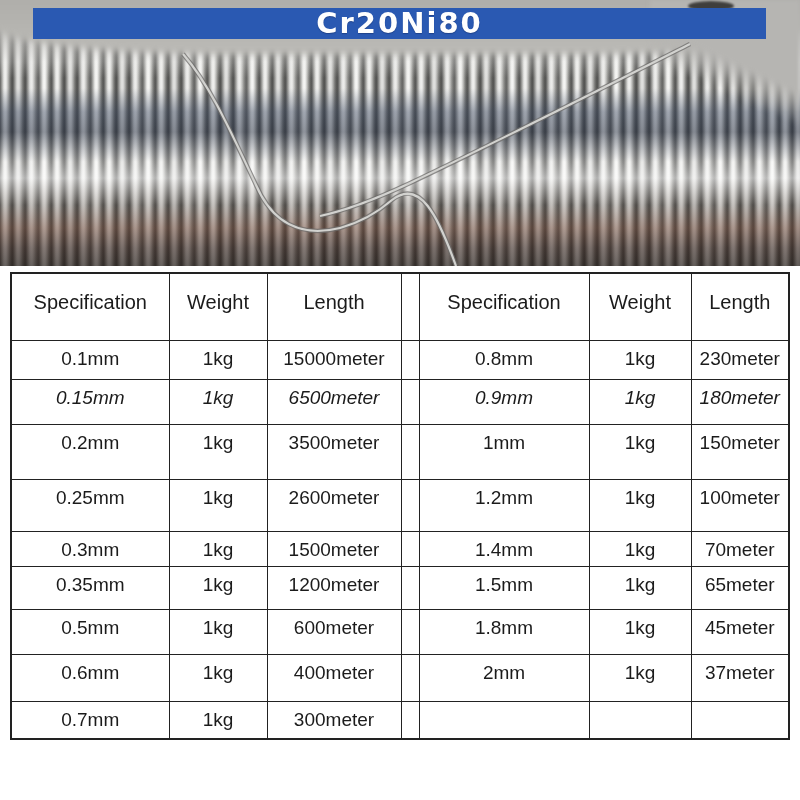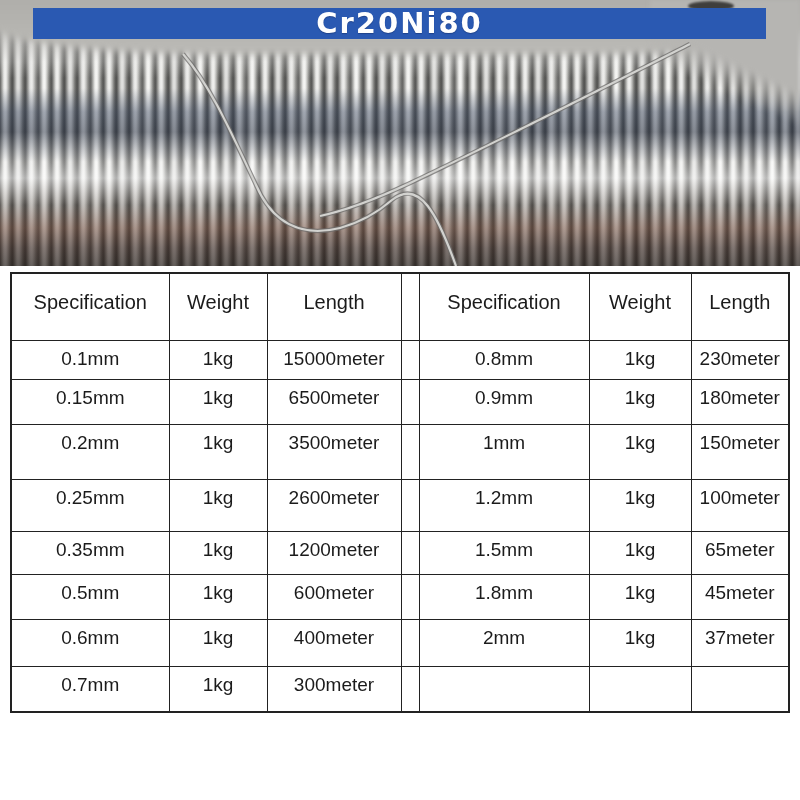--- a/index.html
+++ b/index.html
@@ -171,21 +171,21 @@
     <tbody id="table-body">
         <tr style="height: 39px; margin-top: 14px;">
           <td>0.1mm</td>
           <td>1kg</td>
           <td>15000meter</td>
           <td></td>
           <td>0.8mm</td>
           <td>1kg</td>
           <td>230meter</td>
         </tr>
-        <tr style="height: 45px;">
+        <tr style="height: 45px; font-style: italic;">
           <td>0.15mm</td>
           <td>1kg</td>
           <td>6500meter</td>
           <td></td>
           <td>0.9mm</td>
           <td>1kg</td>
           <td>180meter</td>
         </tr>
         <tr style="height: 55px;">
           <td>0.2mm</td>
@@ -198,20 +198,29 @@
         </tr>
         <tr style="height: 52px; margin-top: 32px;">
           <td>0.25mm</td>
           <td>1kg</td>
           <td>2600meter</td>
           <td></td>
           <td>1.2mm</td>
           <td>1kg</td>
           <td>100meter</td>
         </tr>
+        <tr style="height: 35px;">
+          <td>0.3mm</td>
+          <td>1kg</td>
+          <td>1500meter</td>
+          <td></td>
+          <td>1.4mm</td>
+          <td>1kg</td>
+          <td>70meter</td>
+        </tr>
         <tr style="height: 43px;">
           <td>0.35mm</td>
           <td>1kg</td>
           <td>1200meter</td>
           <td></td>
           <td>1.5mm</td>
           <td>1kg</td>
           <td>65meter</td>
         </tr>
         <tr style="height: 45px;">
@@ -225,21 +234,21 @@
         </tr>
         <tr style="height: 47px; margin-top: 32px;">
           <td>0.6mm</td>
           <td>1kg</td>
           <td>400meter</td>
           <td></td>
           <td>2mm</td>
           <td>1kg</td>
           <td>37meter</td>
         </tr>
-        <tr style="height: 46px; border-radius: 9px;">
+        <tr style="height: 38px; border-radius: 9px;">
           <td>0.7mm</td>
           <td>1kg</td>
           <td>300meter</td>
           <td></td>
           <td></td>
           <td></td>
           <td></td>
         </tr>
       </tbody>
   </table>

